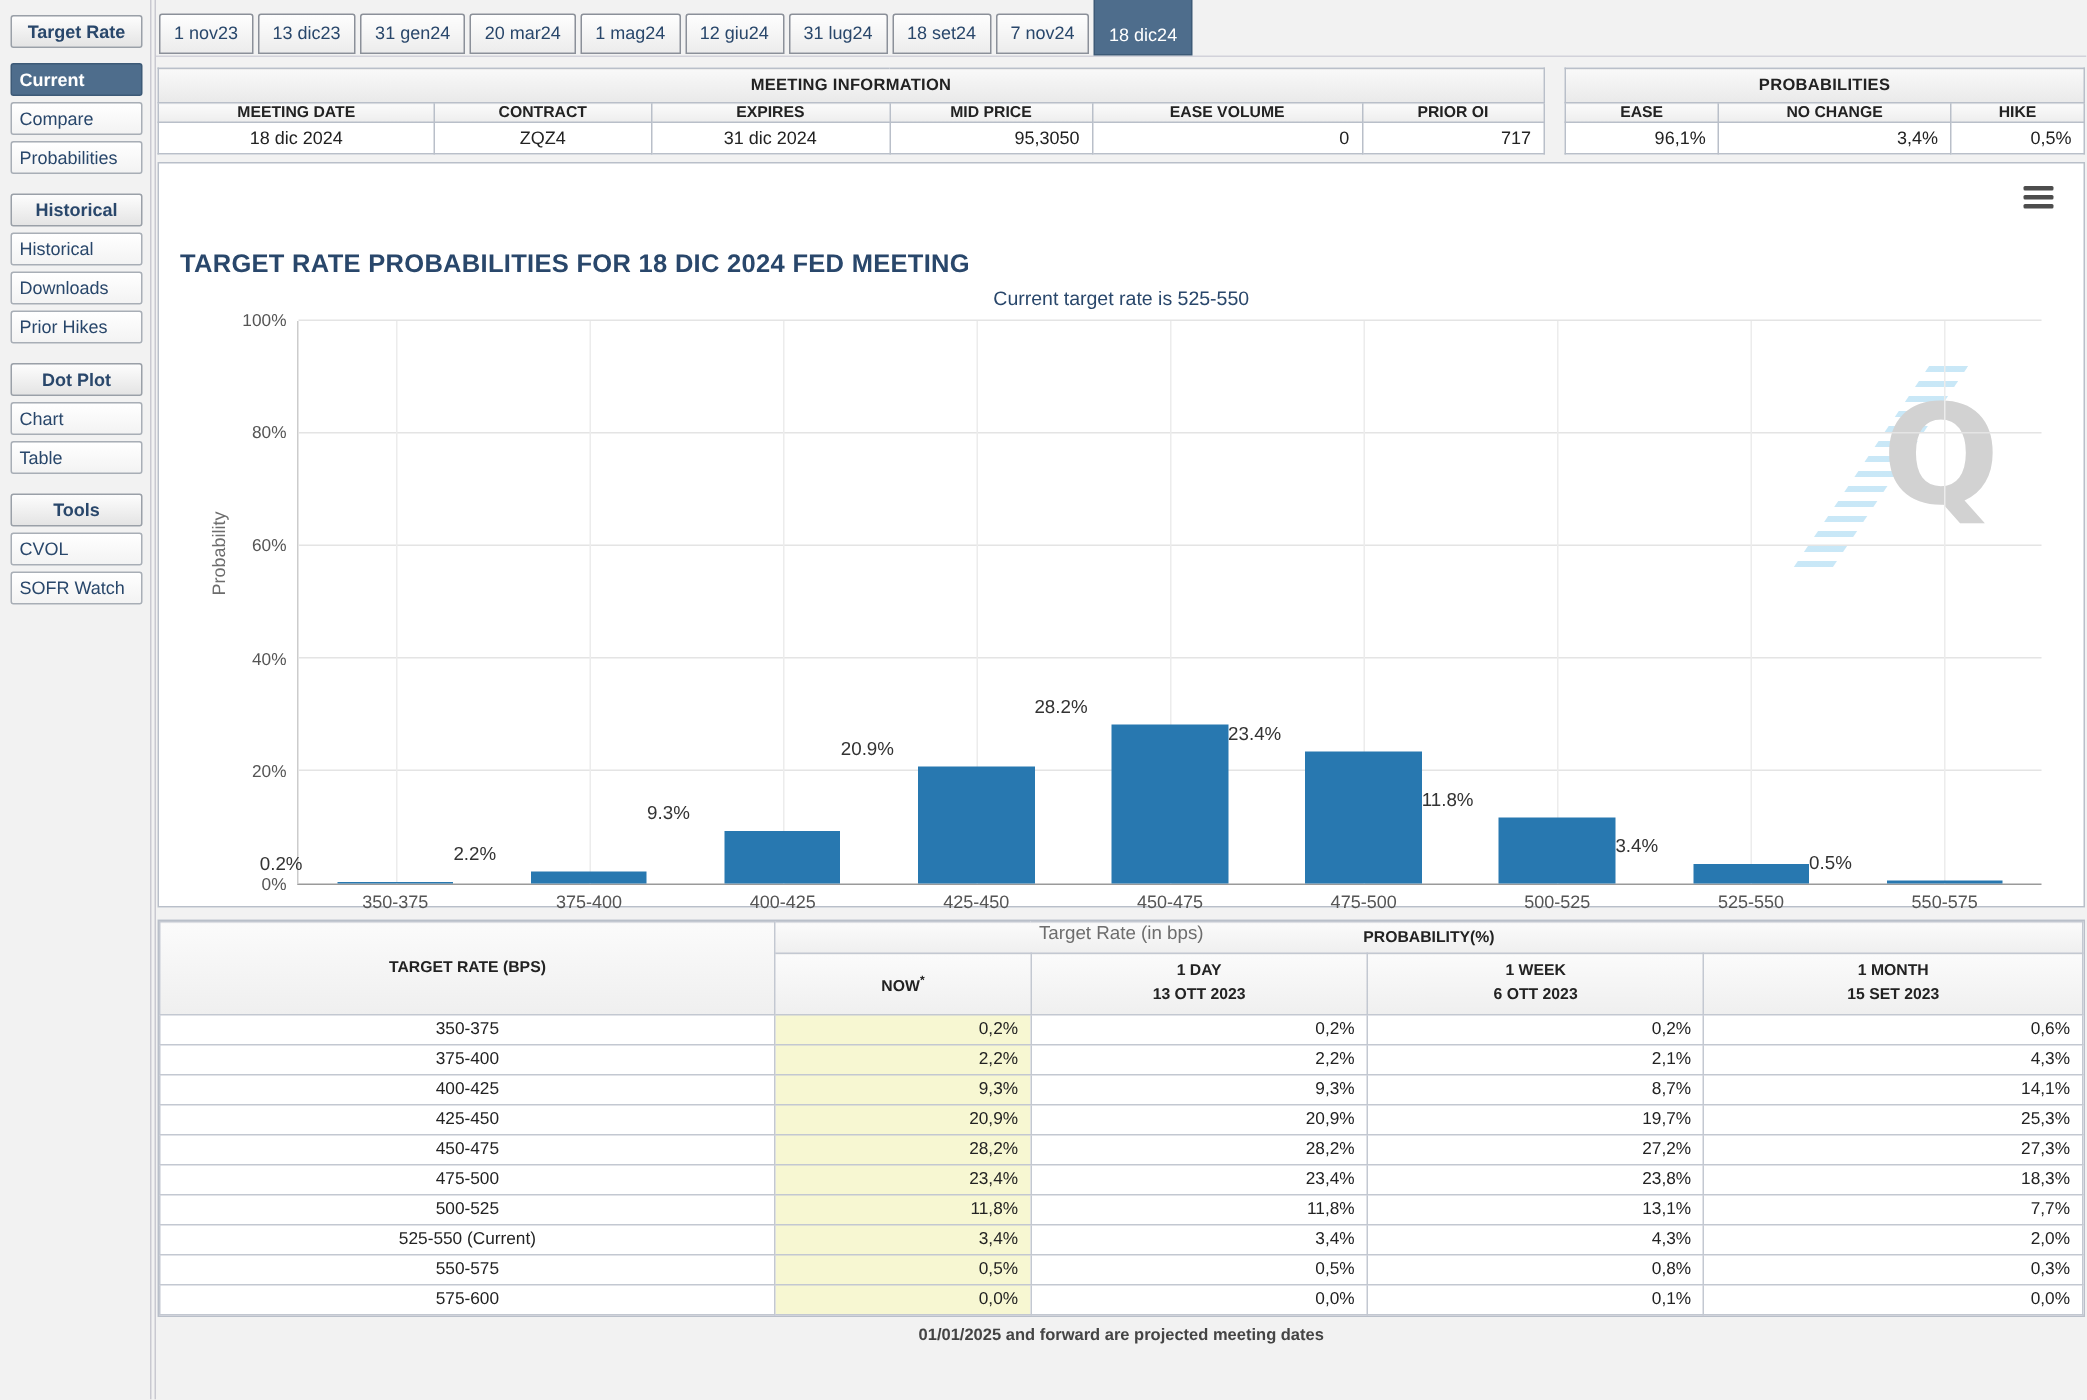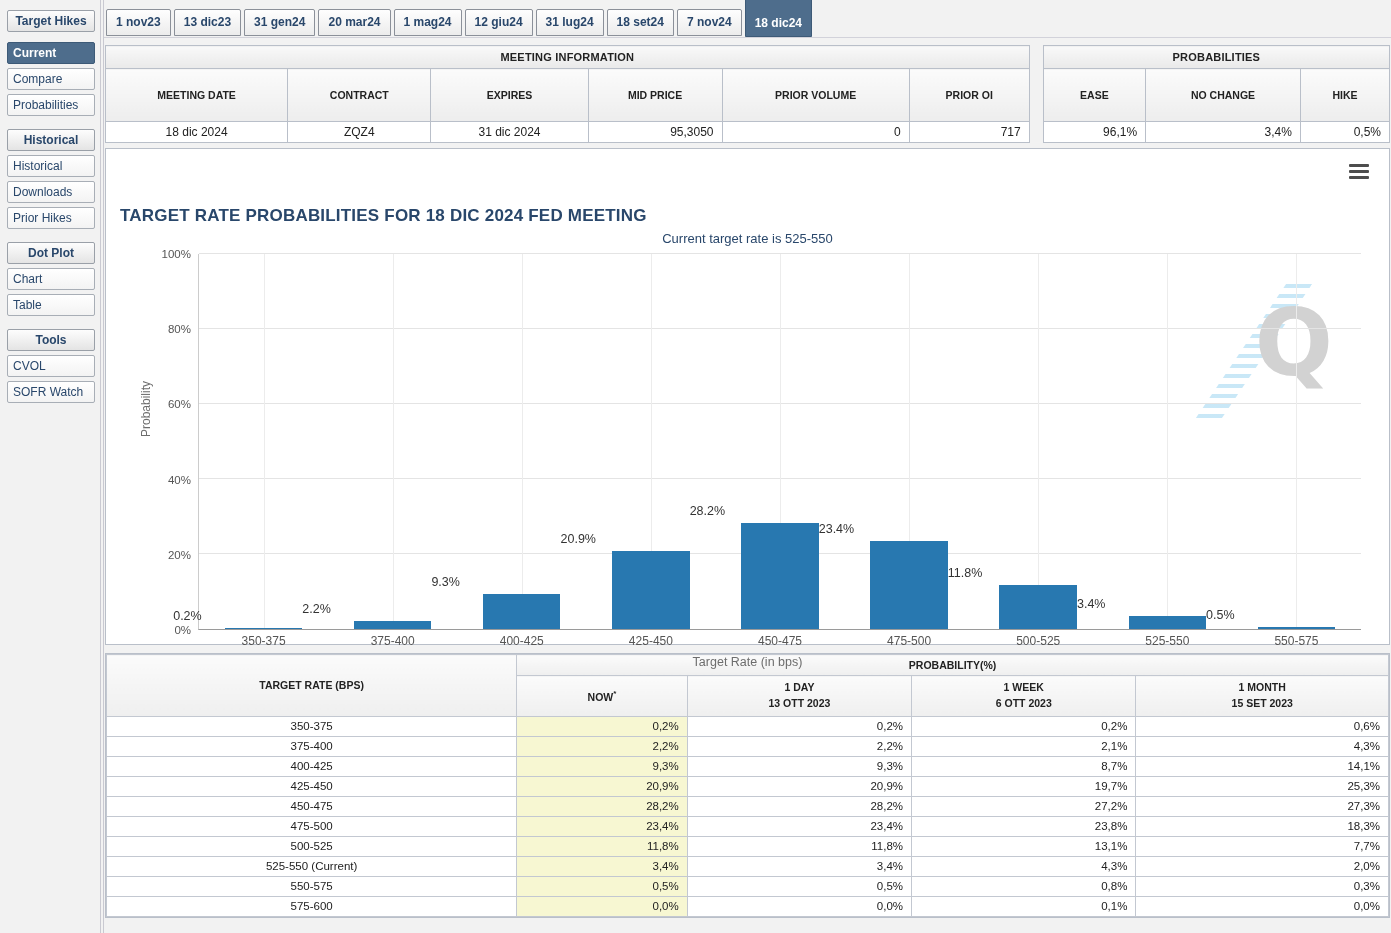--- a/index.html
+++ b/index.html
@@ -43,21 +43,21 @@
 
   
   .tabbar {
     position: absolute; left: 104px; top: 0; right: 0; height: 38px;
     display: flex; align-items: flex-end; gap: 3px; padding: 0 0 0 2px;
     border-bottom: 1px solid #d2d2da;
   }
   .tab {
     background: linear-gradient(#fefefe, #ececec);
     border: 1px solid #8b9099; border-radius: 2px 2px 0 0;
-    font-size: 12px; font-weight: bold; color: #29476b;
+    font-size: 12px; font-weight: normal; color: #29476b;
     padding: 5px 9px 6px; margin-bottom: 1px; cursor: pointer; white-space: nowrap;
   }
   .tab.active {
     background: #4e6d8c; border-color: #3d5a77; color: #ffffff;
     padding-top: 23px; margin-bottom: 0;
   }
 
   
   .main { position: absolute; left: 104px; top: 38px; right: 0; bottom: 0; padding: 7px 1px 0 1px; }
 
@@ -67,21 +67,21 @@
   .qs-table.pr { width: 371px; }
   .qs-table th, .qs-table td { border: 1px solid #b9bfc9; }
   .qs-title {
     background: linear-gradient(#f9f9f9, #e9e9e9);
     font-size: 11px; font-weight: bold; color: #222; text-align: center;
     padding: 5px 0; letter-spacing: .2px;
   }
   .qs-colhead {
     background: linear-gradient(#fbfbfb, #ededed);
     font-size: 10.5px; font-weight: bold; color: #222; text-align: center;
-    padding: 20px 6px;
+    padding: 0 6px;
   }
   .qs-val { font-size: 12px; color: #222; padding: 3px 8px; text-align: center; }
   .qs-val.right { text-align: right; }
 
   
   .chart-box {
     margin-top: 5px; background: #fff; border: 1px solid #b9bfc9;
     height: 497px; position: relative; padding: 9px 14px 0 14px;
   }
   .chart-title { font-size: 17px; font-weight: 600; color: #29476b; letter-spacing: .2px; margin-top: 48px; }
@@ -136,21 +136,21 @@
   .footnote { border-top: 1px solid #c3c8d1; text-align: center; font-size: 11px; color: #8f8f8f; padding: 5px 0; background: #fdfdfd; }
   .bottom-note { text-align: center; font-size: 11px; font-weight: bold; color: #444; padding: 6px 0 0 0; }
   sup { font-size: 8px; }
 </style>
 </head>
 <body>
 
 <div class="page">
 
   <div class="sidebar">
-      <div class="side-header">Target Hikes</div>
+      <div class="side-header">Target Rate</div>
       <div class="side-item active">Current</div>
       <div class="side-item">Compare</div>
       <div class="side-item">Probabilities</div>
       <div class="side-gap"></div>
       <div class="side-header">Historical</div>
       <div class="side-item">Historical</div>
       <div class="side-item">Downloads</div>
       <div class="side-item">Prior Hikes</div>
       <div class="side-gap"></div>
       <div class="side-header">Dot Plot</div>
@@ -182,21 +182,21 @@
       <table class="qs-table mi">
         <thead>
           <tr>
               <th class="qs-title" colspan="6">MEETING INFORMATION</th>
             </tr>
           <tr>
               <th class="qs-colhead">MEETING DATE</th>
               <th class="qs-colhead">CONTRACT</th>
               <th class="qs-colhead">EXPIRES</th>
               <th class="qs-colhead">MID PRICE</th>
-              <th class="qs-colhead">PRIOR VOLUME</th>
+              <th class="qs-colhead">EASE VOLUME</th>
               <th class="qs-colhead">PRIOR OI</th>
             </tr>
         </thead>
         <tbody>
             <tr>
               <td class="qs-val ">18 dic 2024</td>
               <td class="qs-val ">ZQZ4</td>
               <td class="qs-val ">31 dic 2024</td>
               <td class="qs-val right">95,3050</td>
               <td class="qs-val right">0</td>
@@ -416,14 +416,15 @@
               <td class="lbl">575-600</td>
               <td class="now">0,0%</td>
               <td class="val">0,0%</td>
               <td class="val">0,1%</td>
               <td class="val">0,0%</td>
             </tr>
           </tbody>
       </table>
     </div>
 
+    <div class="bottom-note">01/01/2025 and forward are projected meeting dates</div>
   </div>
 </div>
 
 </body></html>

